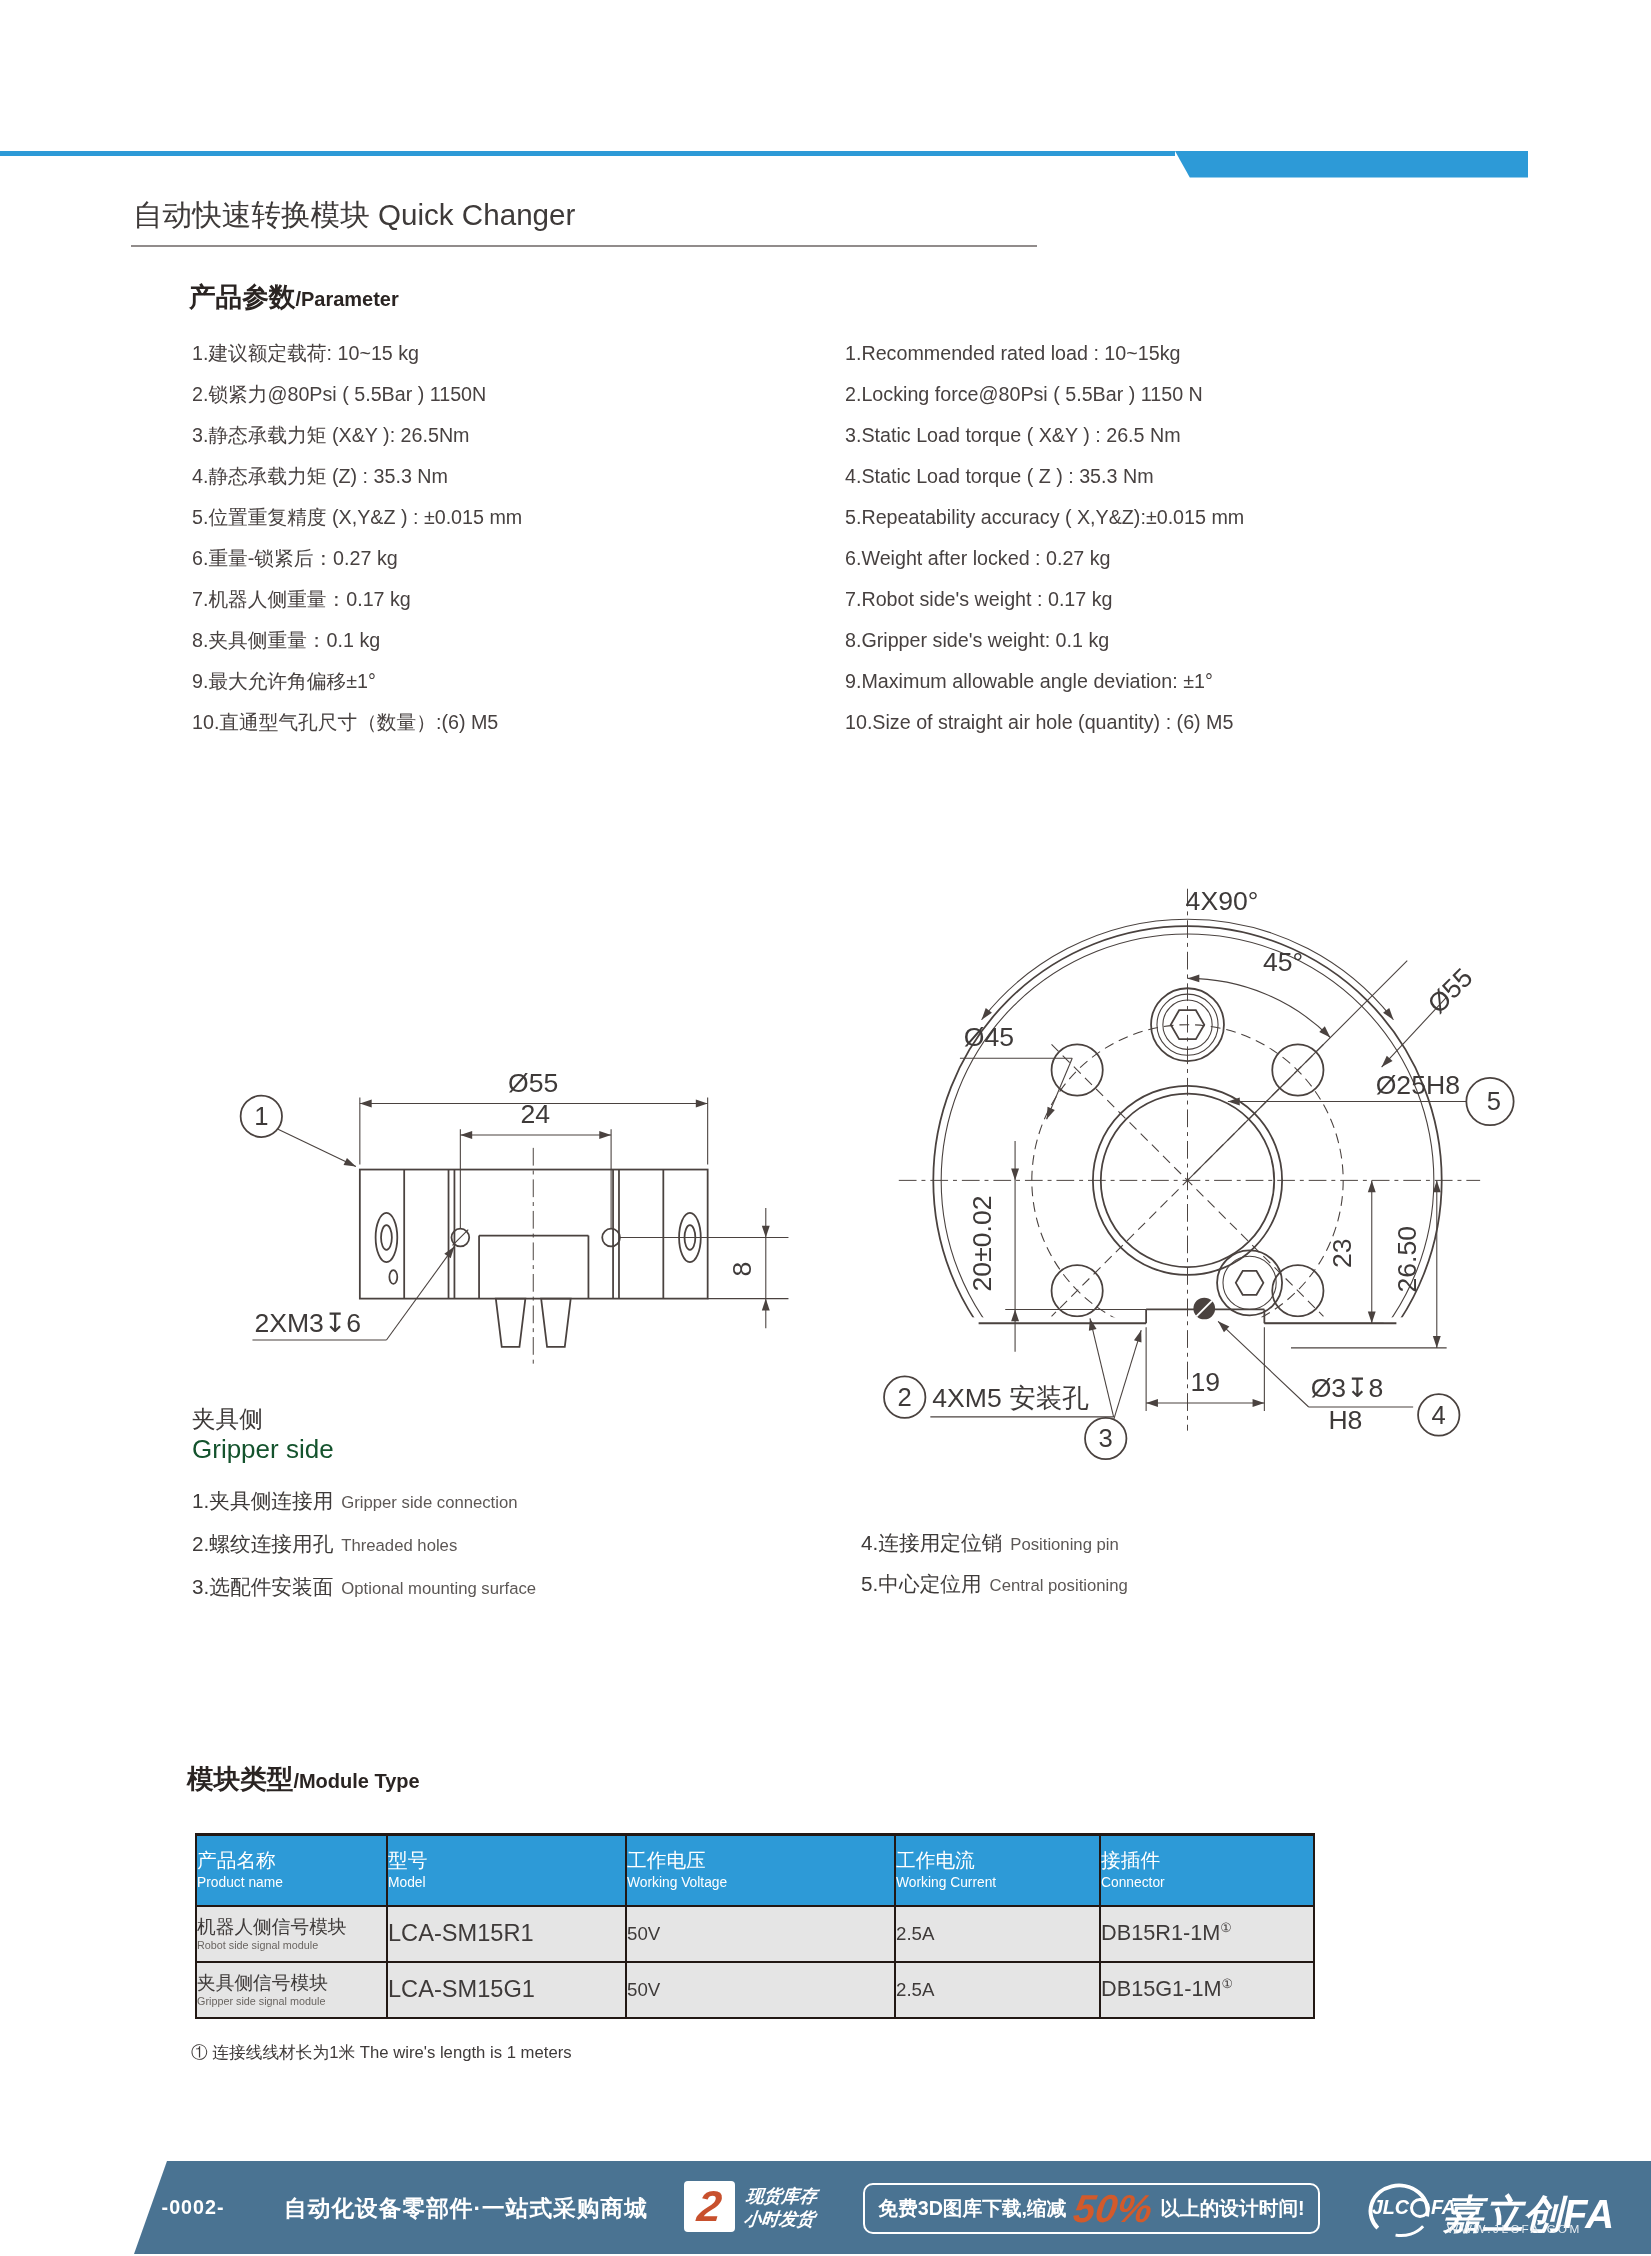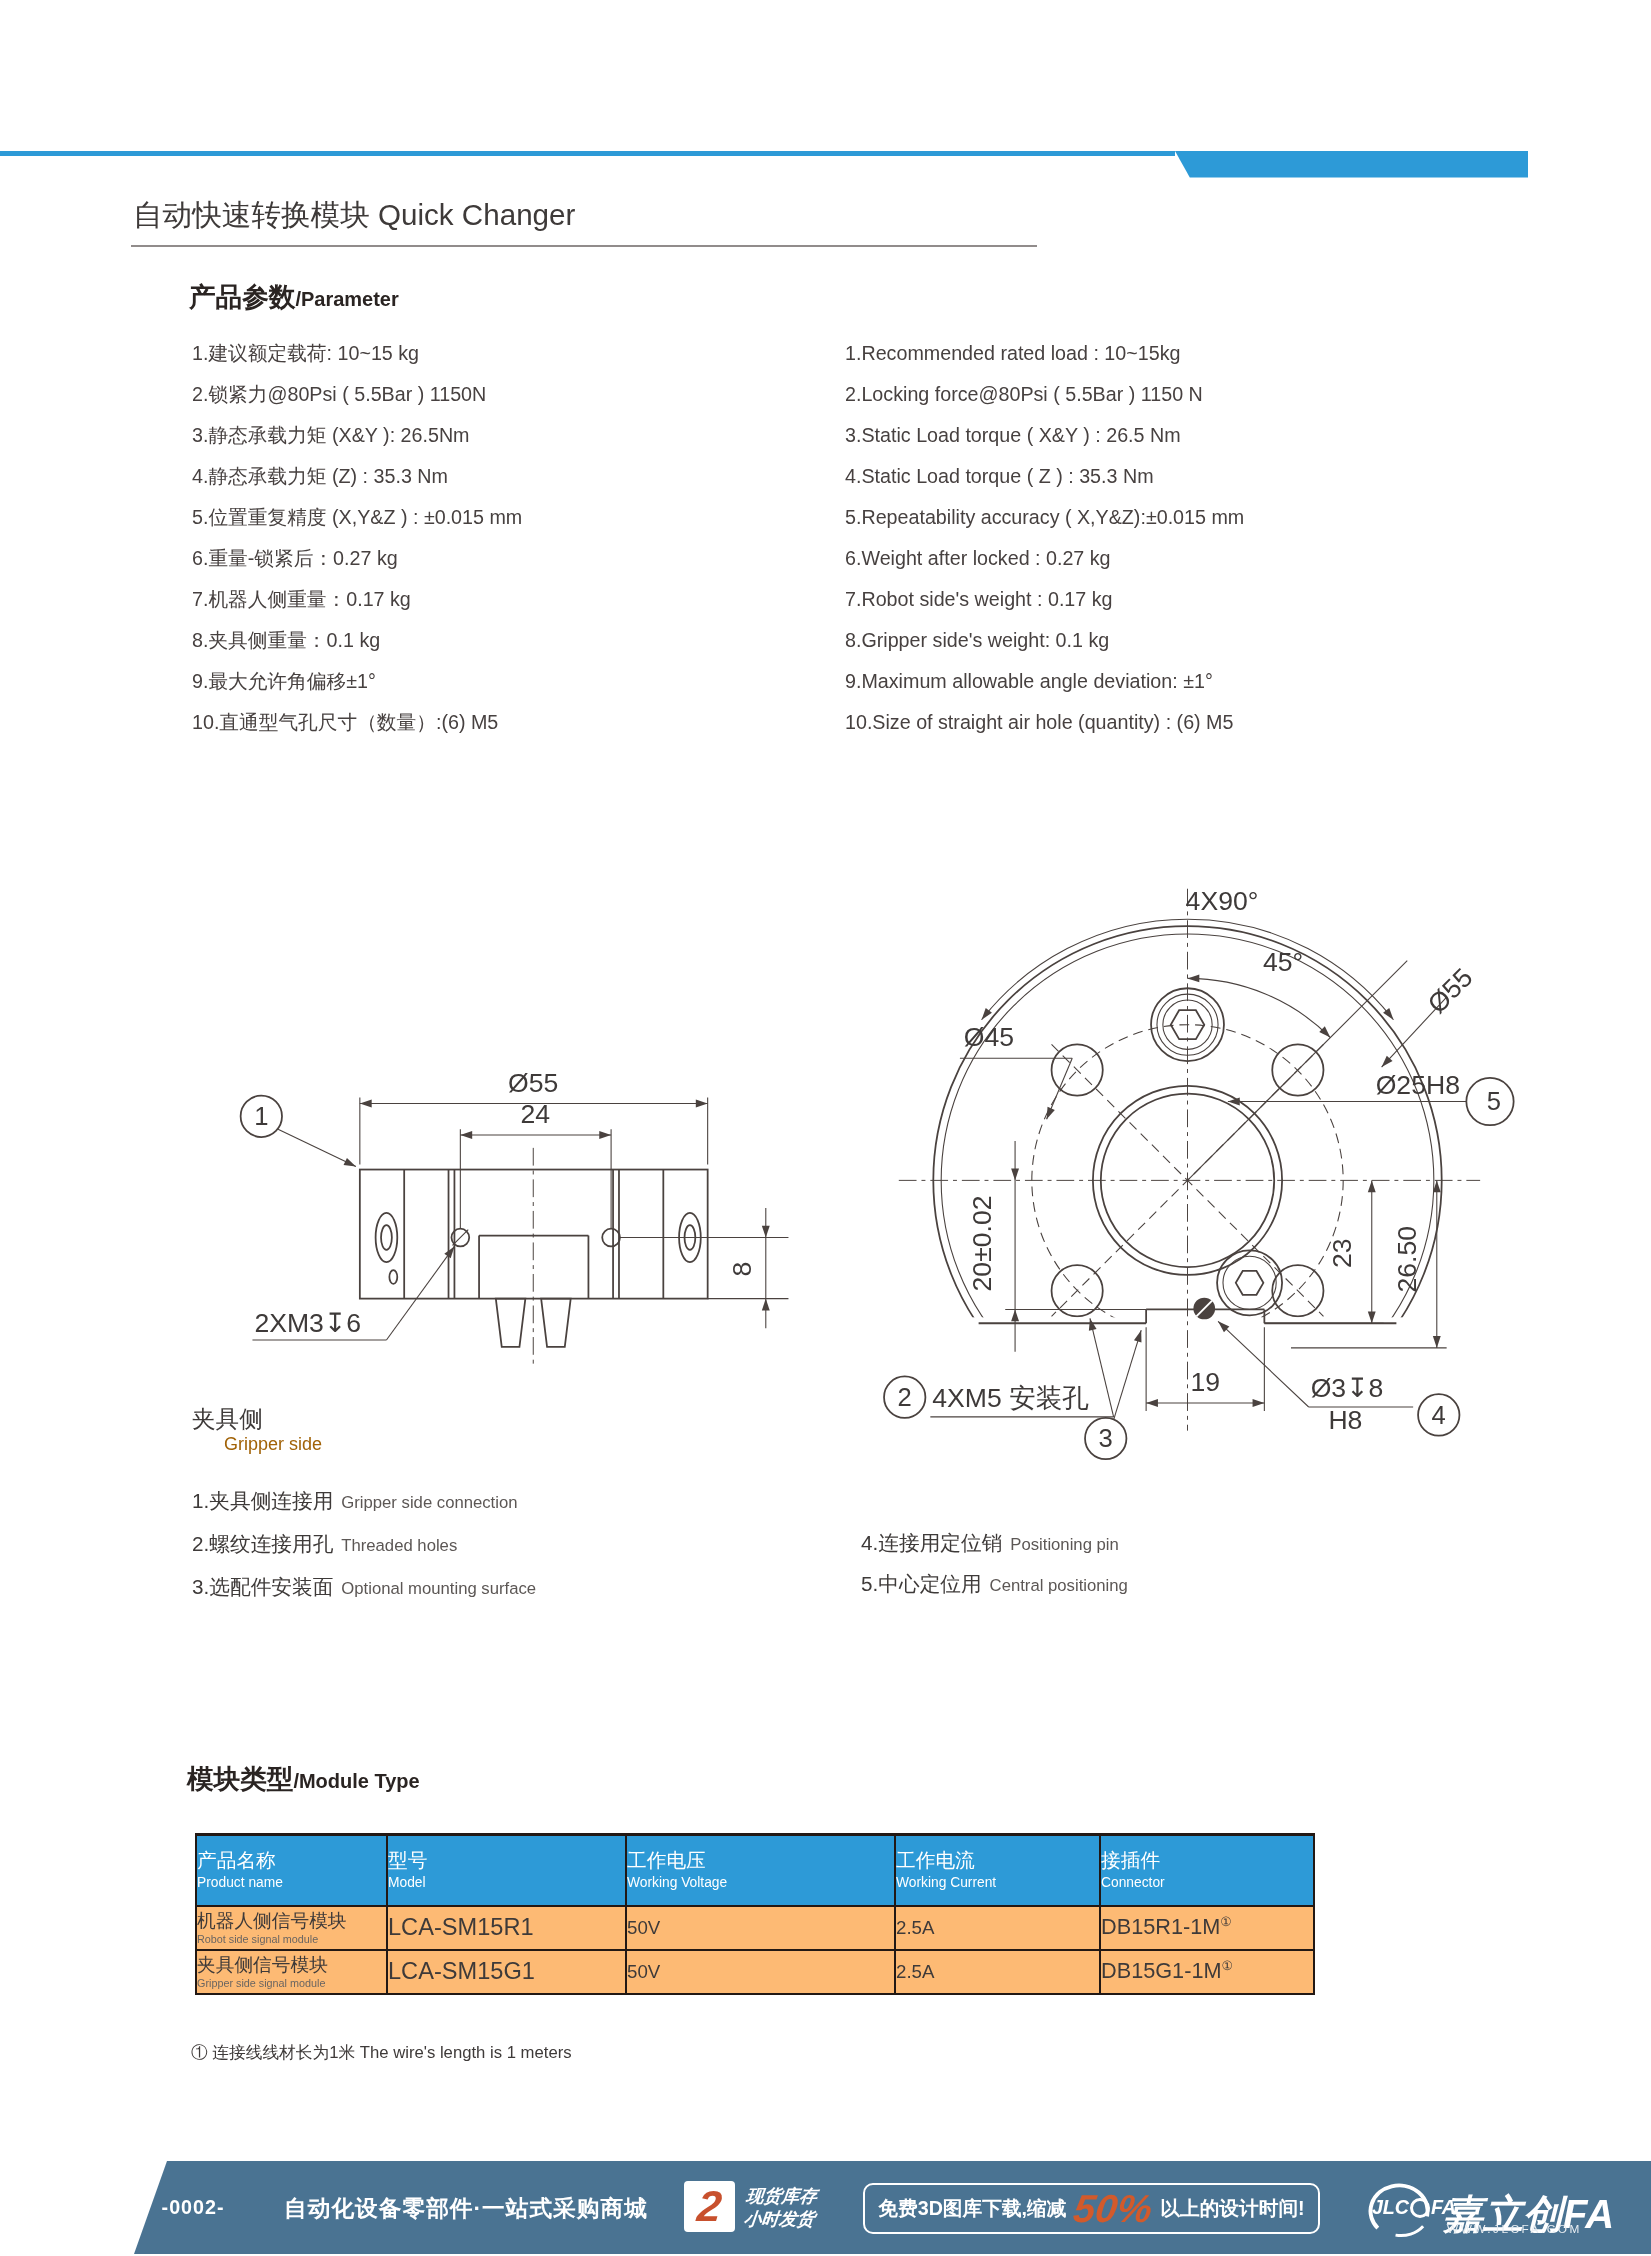--- a/index.html
+++ b/index.html
@@ -13,32 +13,32 @@
   .title-rule{background:#918c8b;}
   
   .sec-h{font-weight:700;color:#2a2422;white-space:nowrap;}
   .sec-h .zh{font-size:26.6px;}
   .sec-h .en{font-size:20px;}
   
   .param-list{list-style:none;margin:0;padding:0;font-size:19.7px;color:#474140;}
   .param-list li{height:41px;line-height:41px;white-space:nowrap;}
   
   .cap-zh{font-size:23.6px;color:#3e3a39;}
-  .cap-en{font-size:18px;color:#a16207;margin-left:32px;}
+  .cap-en{font-size:26px;color:#14532d;}
   .note-list{list-style:none;margin:0;padding:0;}
   .note-list li{line-height:41px;white-space:nowrap;}
   .note-list.right li{line-height:39px;}
   .note-zh{font-size:20.7px;color:#3e3a39;}
   .note-en{font-size:16.7px;color:#5c5755;margin-left:7.9px;}
   
   .mod-table{border-collapse:collapse;table-layout:fixed;width:1118px;}
   .mod-table th,.mod-table td{border:2px solid #221814;text-align:left;vertical-align:middle;padding:0;}
   .mod-table thead tr{height:71px;background:#2d9ad7;color:#ffffff;}
   .mod-table thead th{border-top:3.9px solid #221814;}
-  .mod-table tbody tr{height:44px;background:#fdba74;}
+  .mod-table tbody tr{height:56px;background:#e5e5e5;}
   .th-zh{display:block;font-size:19.7px;font-weight:400;line-height:25.6px;}
   .th-en{display:block;font-size:13.8px;font-weight:400;line-height:19.7px;}
   .cell-name-zh{display:block;font-size:18.7px;line-height:23.6px;}
   .cell-name-en{display:block;font-size:10.8px;line-height:12.8px;color:#6a6561;}
   .cell-model{font-size:23.6px;}
   .cell-plain{font-size:18.7px;}
   .cell-conn{font-size:21.7px;}
   .conn-sup{font-size:12.8px;vertical-align:super;}
   .footnote{font-size:16.7px;color:#3e3a39;white-space:nowrap;}
   

